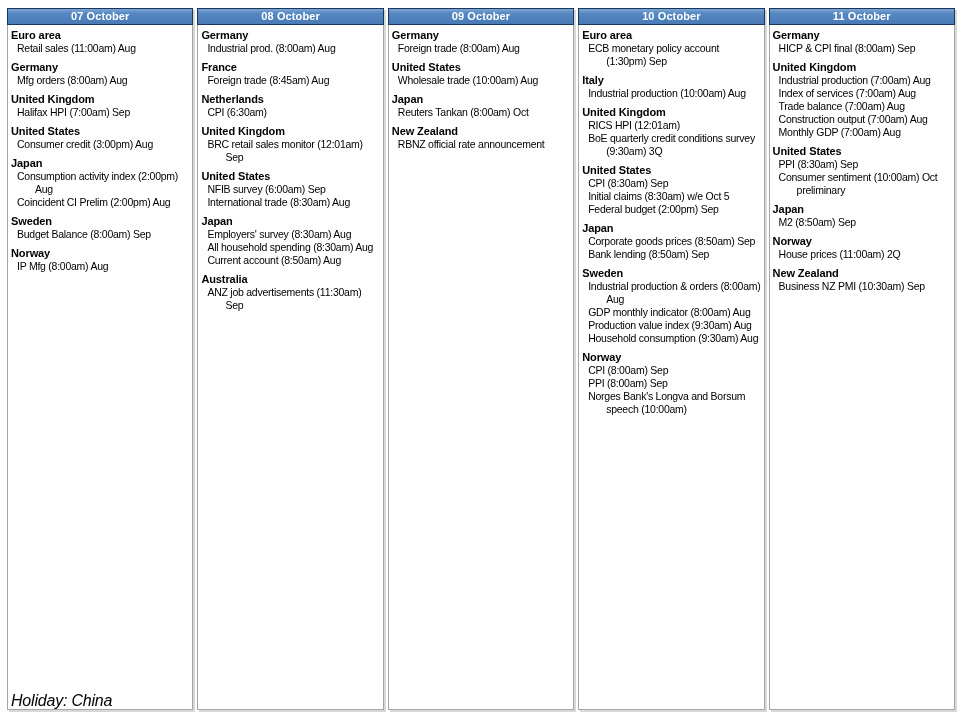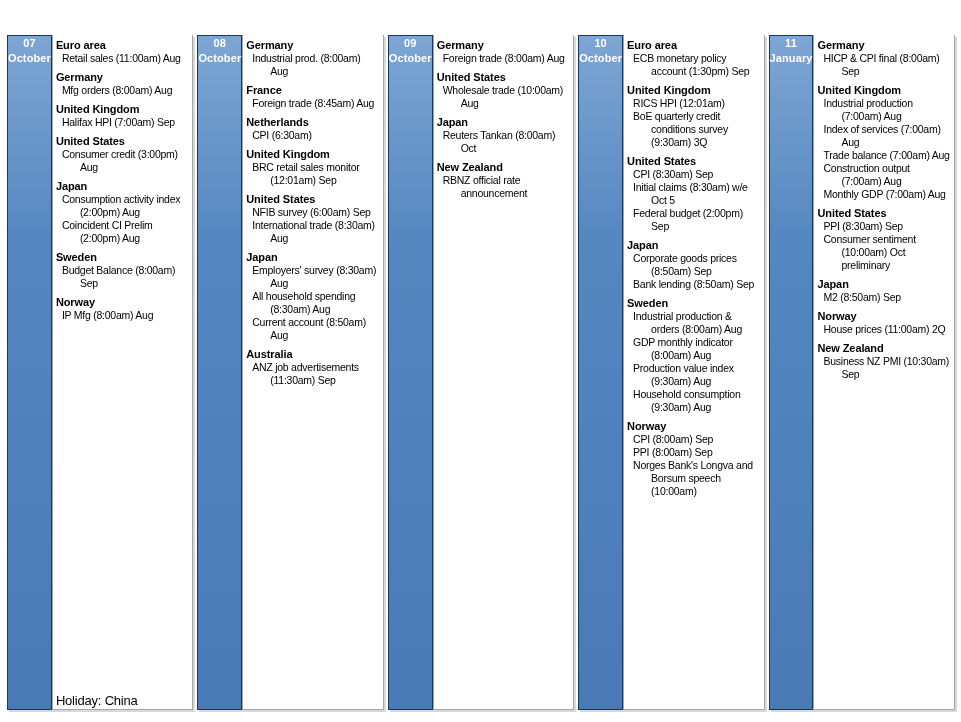--- a/index.html
+++ b/index.html
@@ -13,24 +13,23 @@
     position: absolute;
     left: 7px; top: 8px;
     width: 948px; height: 702px;
     display: grid;
     grid-template-columns: repeat(5, 1fr);
     column-gap: 4px;
     filter: drop-shadow(2px 2px 0 #d8d8d8);
   }
   .col {
     display: flex;
-    flex-direction: row;
+    flex-direction: column;
     min-width: 0;
     background: #ffffff;
-    margin-top: 27px;
   }
   .col-header {
     flex: 0 0 15px;
     border: 1px solid #17375E;
     background: linear-gradient(180deg, #7EA6D4 0%, #5587C0 30%, #4F81BD 60%, #4A7AB5 100%);
     color: #ffffff;
     font-size: 11px;
     font-weight: bold;
     text-align: center;
     line-height: 15px;
@@ -56,21 +55,22 @@
   .event {
     font-size: 10.5px;
     color: #000000;
     line-height: 13px;
     letter-spacing: -0.25px;
     padding-left: 24px;
     text-indent: -18px;
   }
   .holiday {
     margin-top: auto;
-    font-size: 13px;
+    font-size: 16px;
+    font-style: italic;
     color: #000000;
     line-height: 13px;
     letter-spacing: -0.2px;
   }
 </style>
 </head>
 <body>
 
 <div class="calendar">
     <div class="col">
@@ -166,20 +166,24 @@
       </div>
     </div>
     <div class="col">
       <div class="col-header">10 October</div>
       <div class="col-body">
         <div class="block">
           <div class="country">Euro area</div>
           <div class="event">ECB monetary policy account (1:30pm) Sep</div>
         </div>
         <div class="block">
+          <div class="country">Italy</div>
+          <div class="event">Industrial production (10:00am) Aug</div>
+        </div>
+        <div class="block">
           <div class="country">United Kingdom</div>
           <div class="event">RICS HPI (12:01am)</div>
           <div class="event">BoE quarterly credit conditions survey (9:30am) 3Q</div>
         </div>
         <div class="block">
           <div class="country">United States</div>
           <div class="event">CPI (8:30am) Sep</div>
           <div class="event">Initial claims (8:30am) w/e Oct 5</div>
           <div class="event">Federal budget (2:00pm) Sep</div>
         </div>
@@ -197,21 +201,21 @@
         </div>
         <div class="block">
           <div class="country">Norway</div>
           <div class="event">CPI (8:00am) Sep</div>
           <div class="event">PPI (8:00am) Sep</div>
           <div class="event">Norges Bank's Longva and Borsum speech (10:00am)</div>
         </div>
       </div>
     </div>
     <div class="col">
-      <div class="col-header">11 January</div>
+      <div class="col-header">11 October</div>
       <div class="col-body">
         <div class="block">
           <div class="country">Germany</div>
           <div class="event">HICP &amp; CPI final (8:00am) Sep</div>
         </div>
         <div class="block">
           <div class="country">United Kingdom</div>
           <div class="event">Industrial production (7:00am) Aug</div>
           <div class="event">Index of services (7:00am) Aug</div>
           <div class="event">Trade balance (7:00am) Aug</div>

